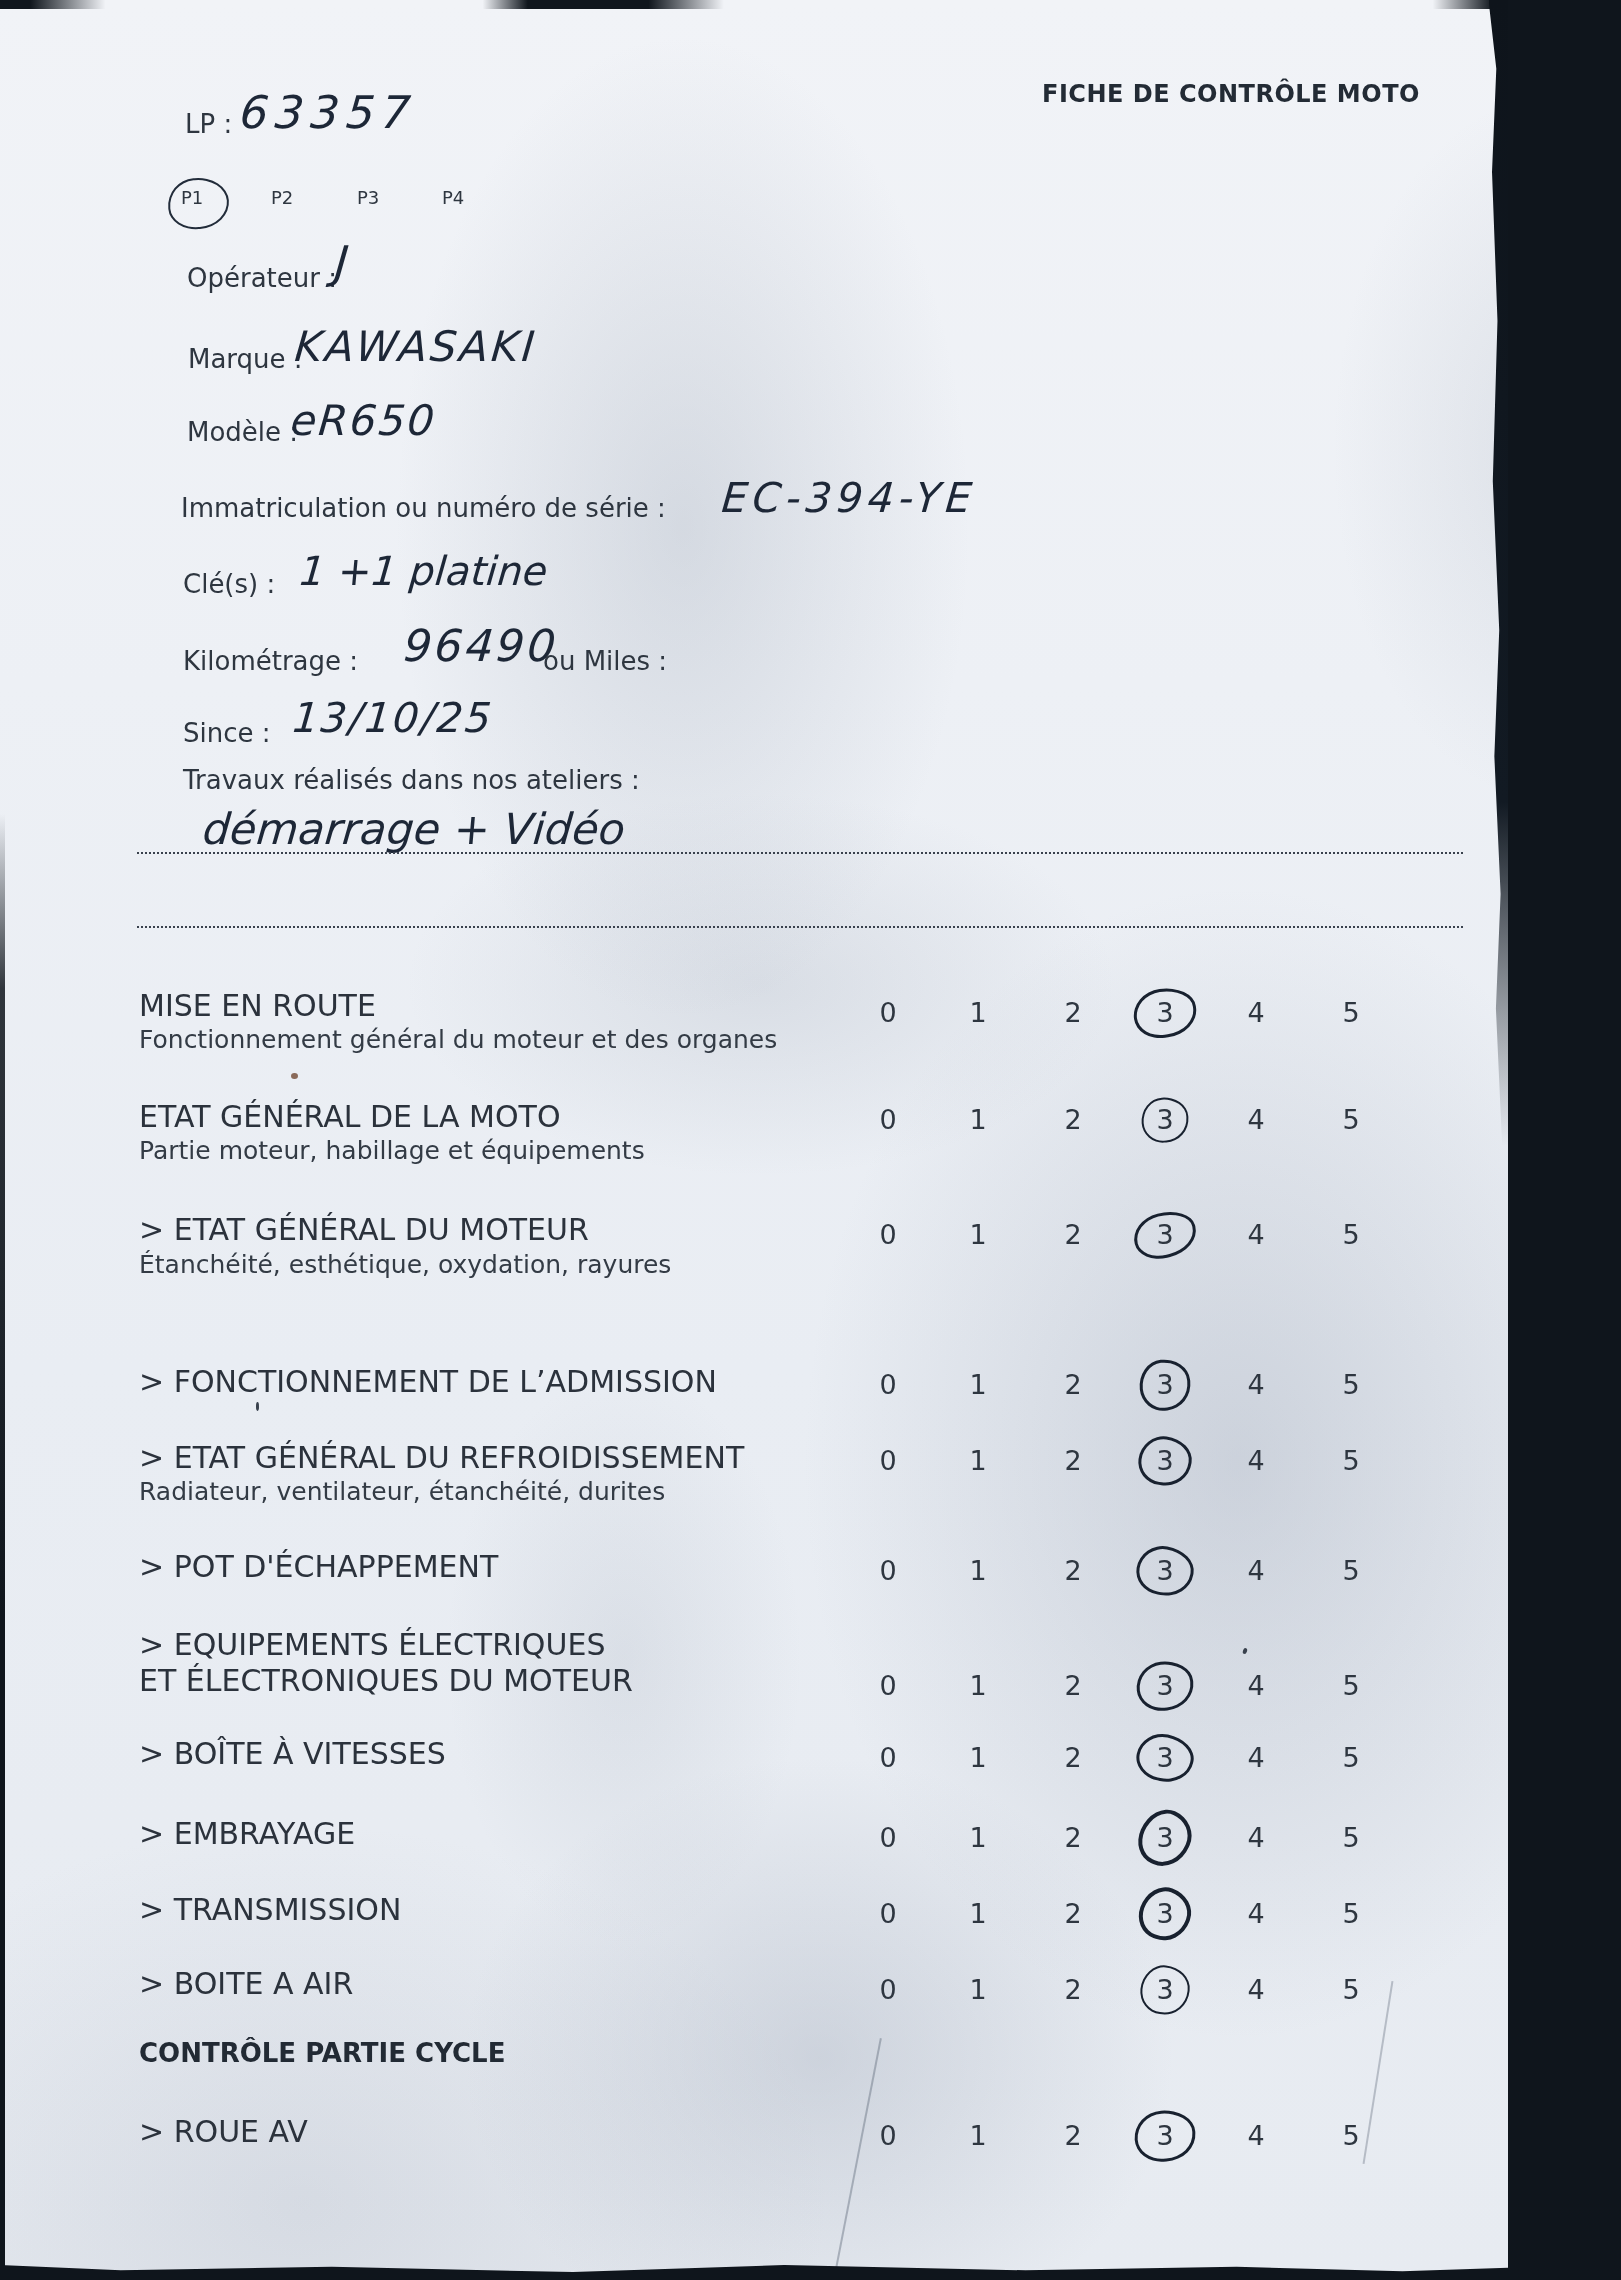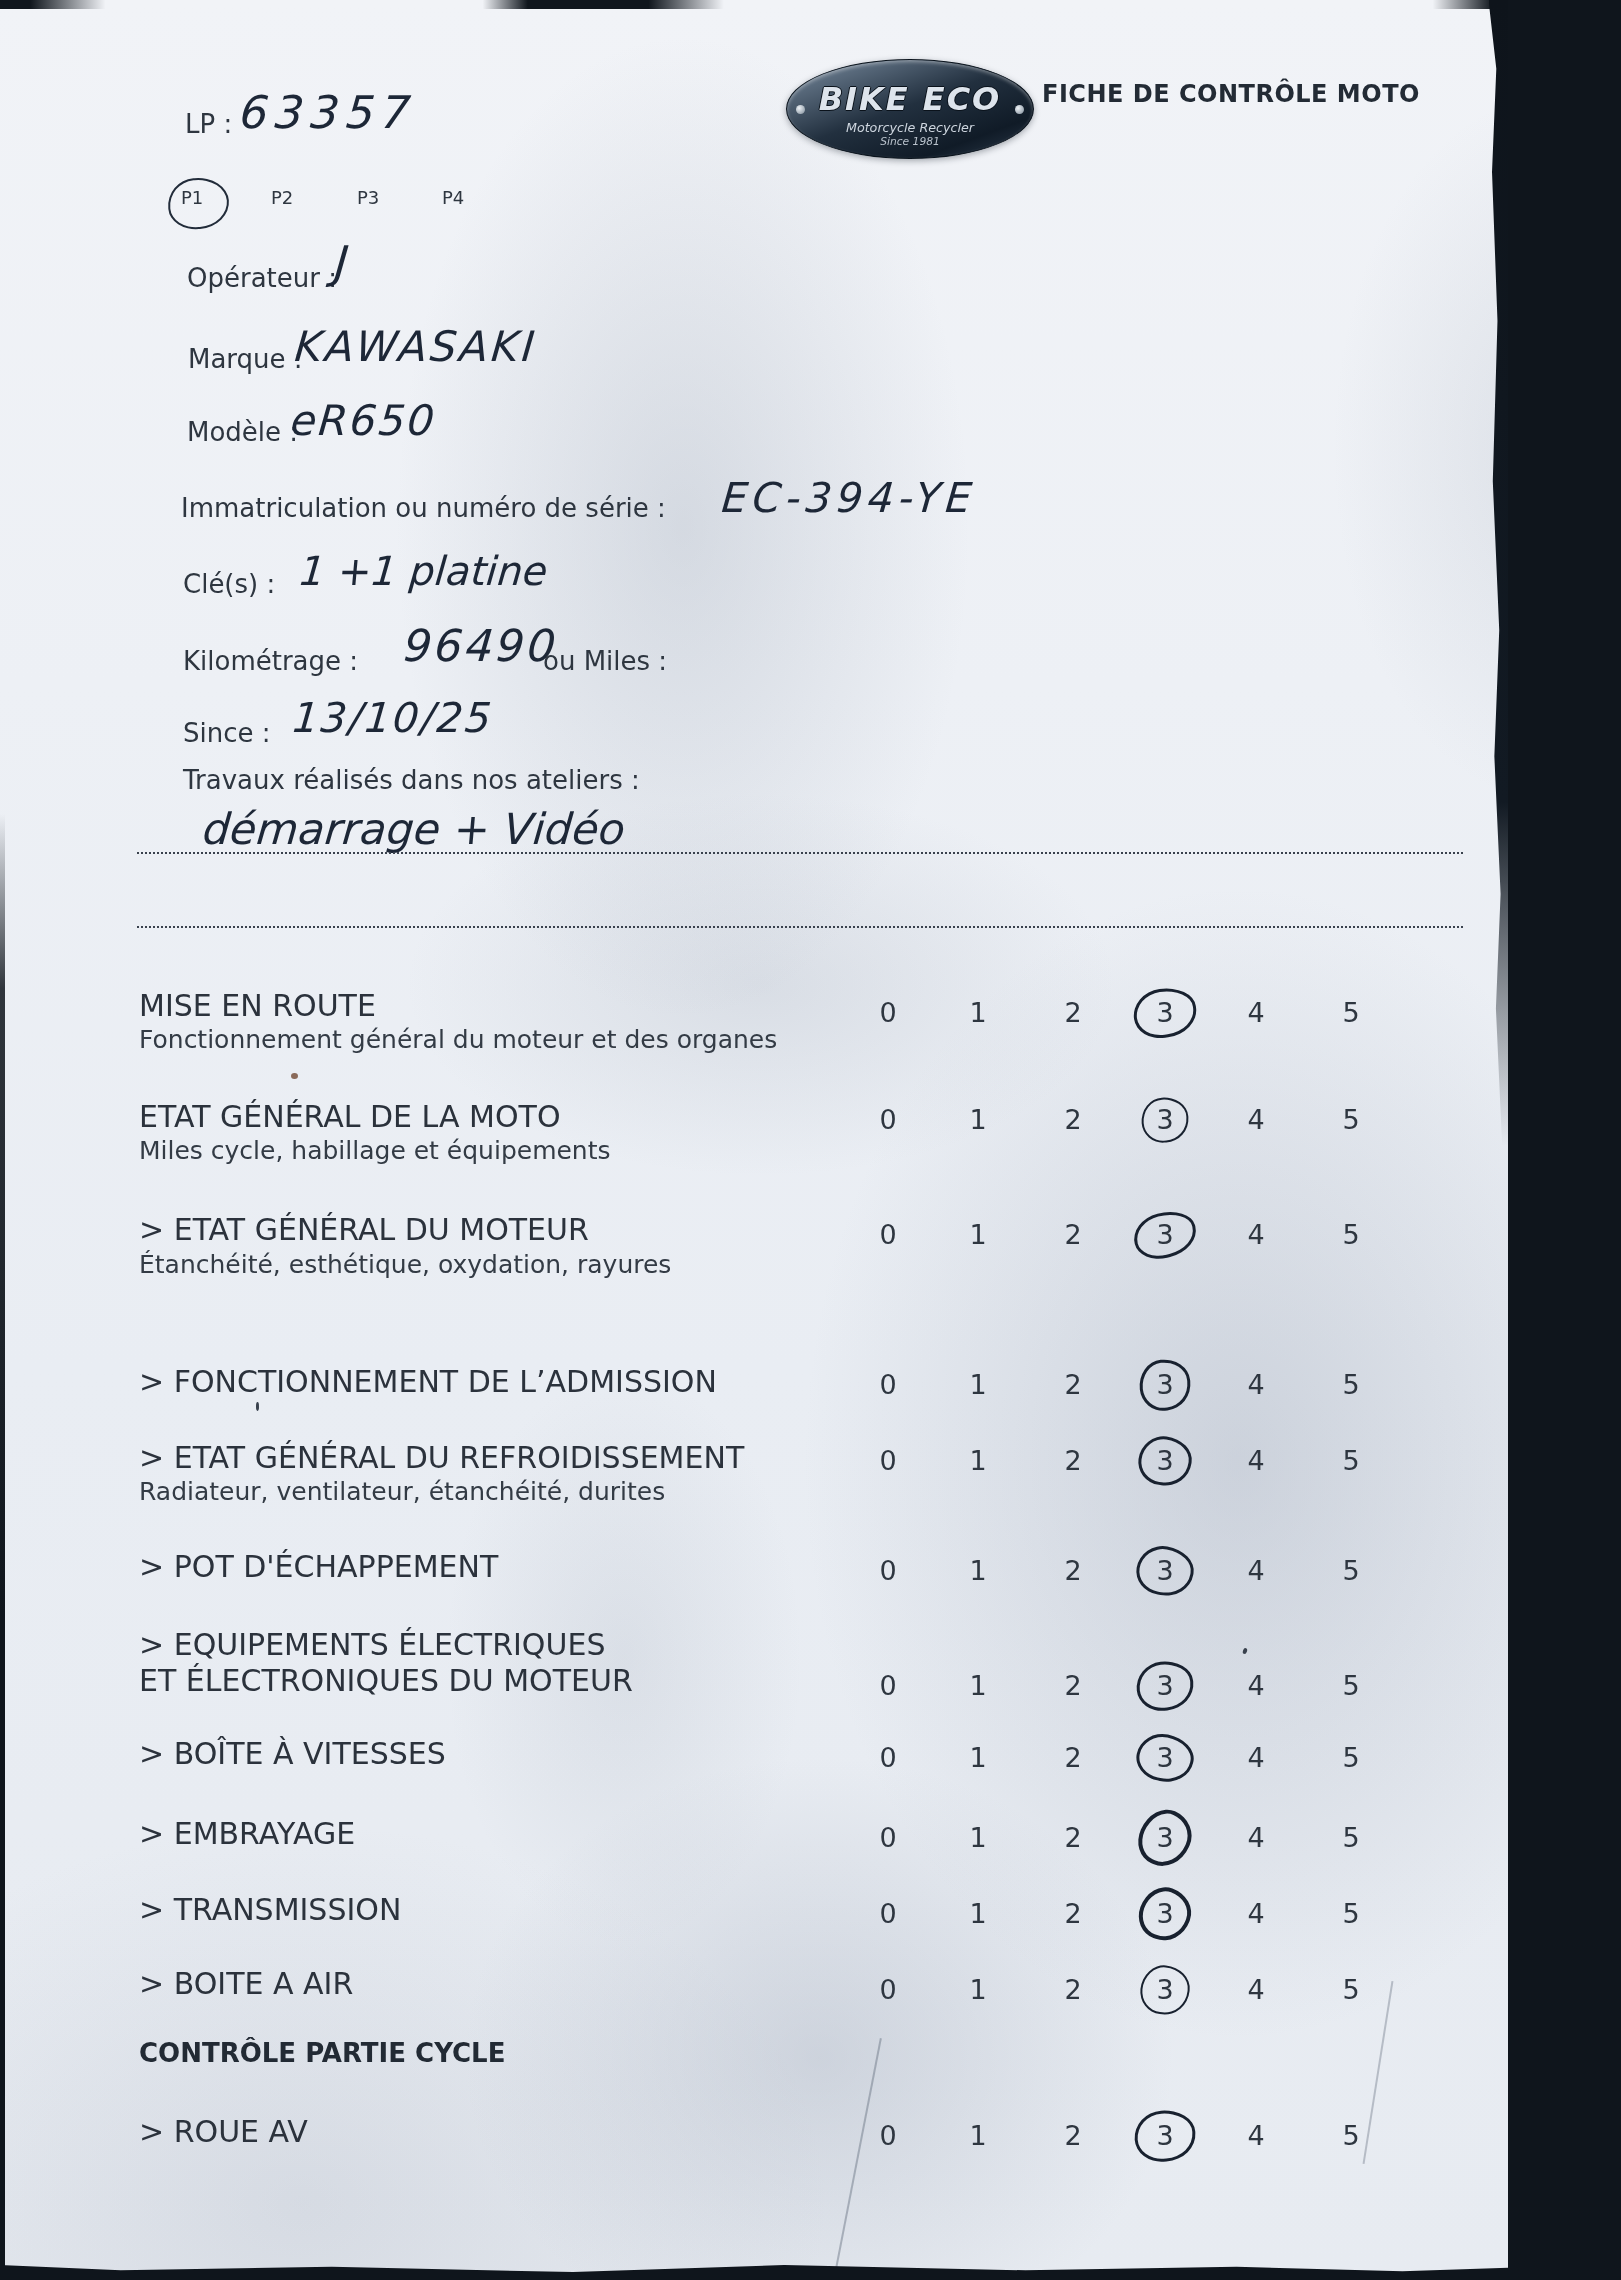--- a/index.html
+++ b/index.html
@@ -89,27 +89,20 @@
 
   <span class="lbl" style="left:185px;top:109px;">LP :</span>
   <span class="hand" style="left:240px;top:86px;font-size:45px;letter-spacing:6.8px;">63357</span>
 
   <span class="page-tab" style="left:181px;">P1</span>
   <span class="page-tab" style="left:271px;">P2</span>
   <span class="page-tab" style="left:357px;">P3</span>
   <span class="page-tab" style="left:442px;">P4</span>
   <div id="p1-circle"></div>
 
-  <div id="logo">
-    <div class="screw" id="screw-l"></div>
-    <div class="screw" id="screw-r"></div>
-    <div id="logo-brand">BIKE ECO</div>
-    <div id="logo-tagline">Motorcycle Recycler</div>
-    <div id="logo-since">Since 1981</div>
-  </div>
   <div id="doc-title">FICHE DE CONTRÔLE MOTO</div>
 
   <span class="lbl" style="left:187px;top:263px;">Opérateur :</span>
   <span class="hand" style="left:335px;top:236px;font-size:45px;">J</span>
 
   <span class="lbl" style="left:188px;top:344px;">Marque :</span>
   <span class="hand" style="left:295px;top:322px;font-size:42px;letter-spacing:2.9px;">KAWASAKI</span>
 
   <span class="lbl" style="left:187px;top:417px;">Modèle :</span>
   <span class="hand" style="left:291px;top:396px;font-size:42px;letter-spacing:2px;">eR650</span>
@@ -139,21 +132,21 @@
       <div class="scale-row" style="top: 997px;">
         <span class="scale-num" style="left: 888px;">0</span>
         <span class="scale-num" style="left: 978px;">1</span>
         <span class="scale-num" style="left: 1073px;">2</span>
         <span class="scale-num" style="left: 1165px;">3</span>
         <span class="rating-circle" style="left: 1165px; top: 15.6px; width: 57px; height: 43px; border-width: 3.9px; transform: translate(-50%, -50%) rotate(-8deg);"></span>
         <span class="scale-num" style="left: 1256px;">4</span>
         <span class="scale-num" style="left: 1351px;">5</span>
       </div>
       <div class="check-title" style="top: 1099px;">ETAT GÉNÉRAL DE LA MOTO</div>
-      <div class="check-sub" style="top: 1136px;">Miles cycle, habillage et équipements</div>
+      <div class="check-sub" style="top: 1136px;">Partie moteur, habillage et équipements</div>
       <div class="scale-row" style="top: 1104px;">
         <span class="scale-num" style="left: 888px;">0</span>
         <span class="scale-num" style="left: 978px;">1</span>
         <span class="scale-num" style="left: 1073px;">2</span>
         <span class="scale-num" style="left: 1165px;">3</span>
         <span class="rating-circle" style="left: 1165px; top: 15.6px; width: 43px; height: 41px; border-width: 2.9px; transform: translate(-50%, -50%) rotate(-4deg);"></span>
         <span class="scale-num" style="left: 1256px;">4</span>
         <span class="scale-num" style="left: 1351px;">5</span>
       </div>
       <div class="check-title" style="top: 1212px;">&gt; ETAT GÉNÉRAL DU MOTEUR</div>

